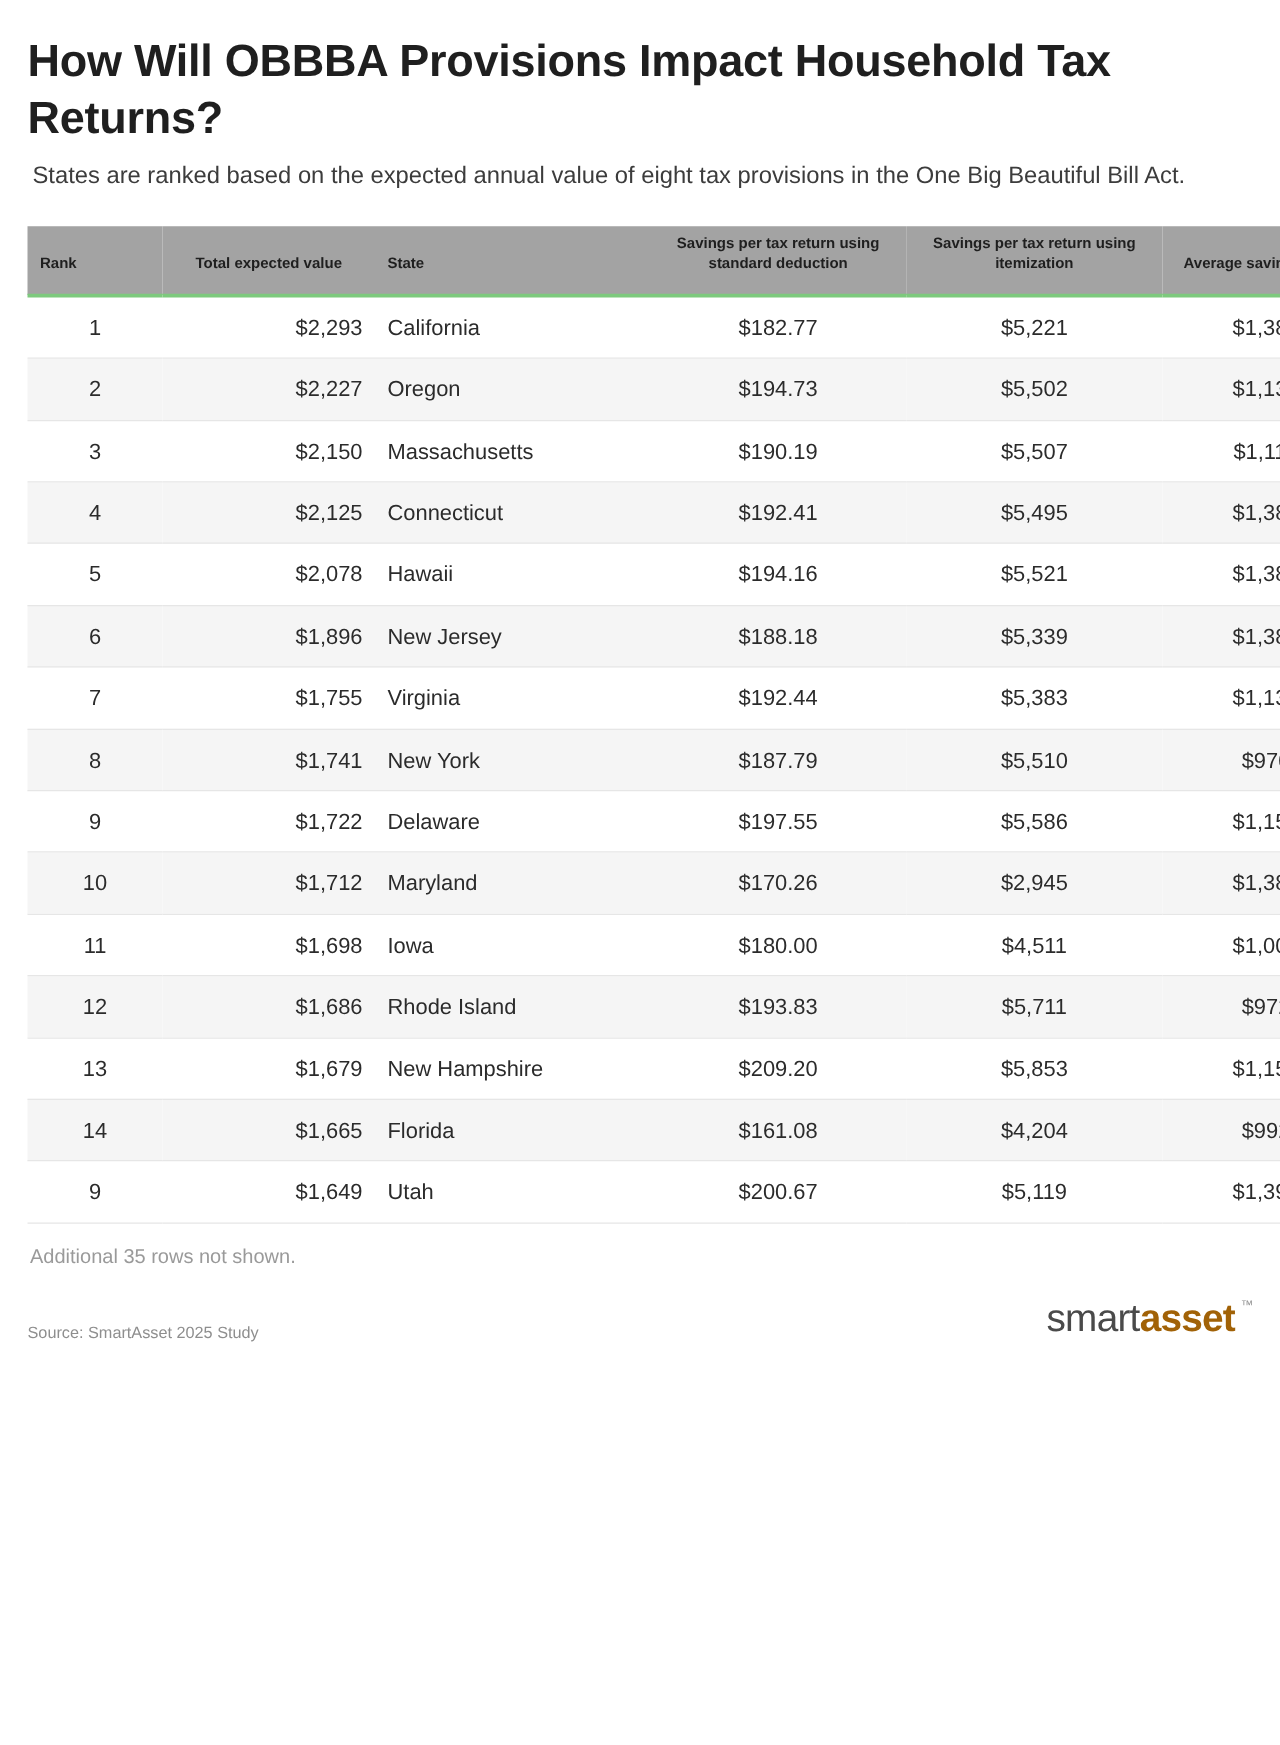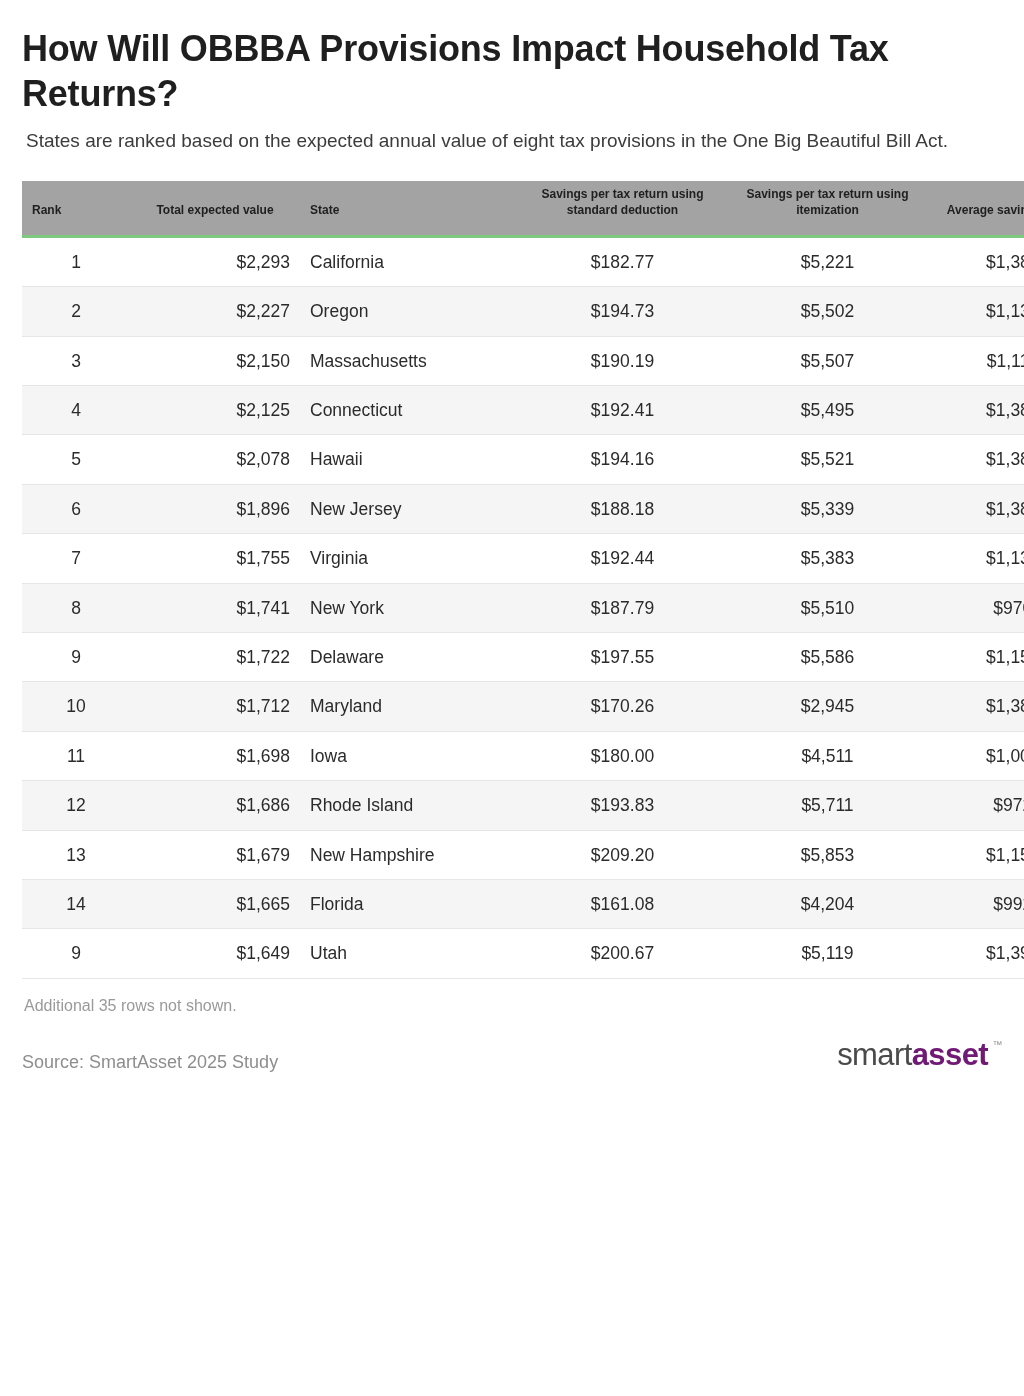--- a/index.html
+++ b/index.html
@@ -87,33 +87,33 @@
     max-width: 880px;
   }
   .source-row {
     display: flex;
     align-items: flex-end;
     justify-content: space-between;
     margin-top: 22px;
     padding-bottom: 14px;
   }
   .source {
-    font-size: 18px;
+    font-size: 13px;
     color: #8e8e8e;
   }
   .logo {
     display: flex;
     align-items: center;
     font-size: 31px;
     letter-spacing: -0.6px;
     position: relative;
     padding-right: 14px;
   }
   .logo .smart { color: #4a4a4a; font-weight: normal; }
-  .logo .asset { color: #701a75; font-weight: bold; }
+  .logo .asset { color: #a16207; font-weight: bold; }
   .logo .tm {
     font-size: 10px;
     color: #8e8e8e;
     position: absolute;
     right: 0;
     top: 2px;
   }
 </style>
 </head>
 <body>

